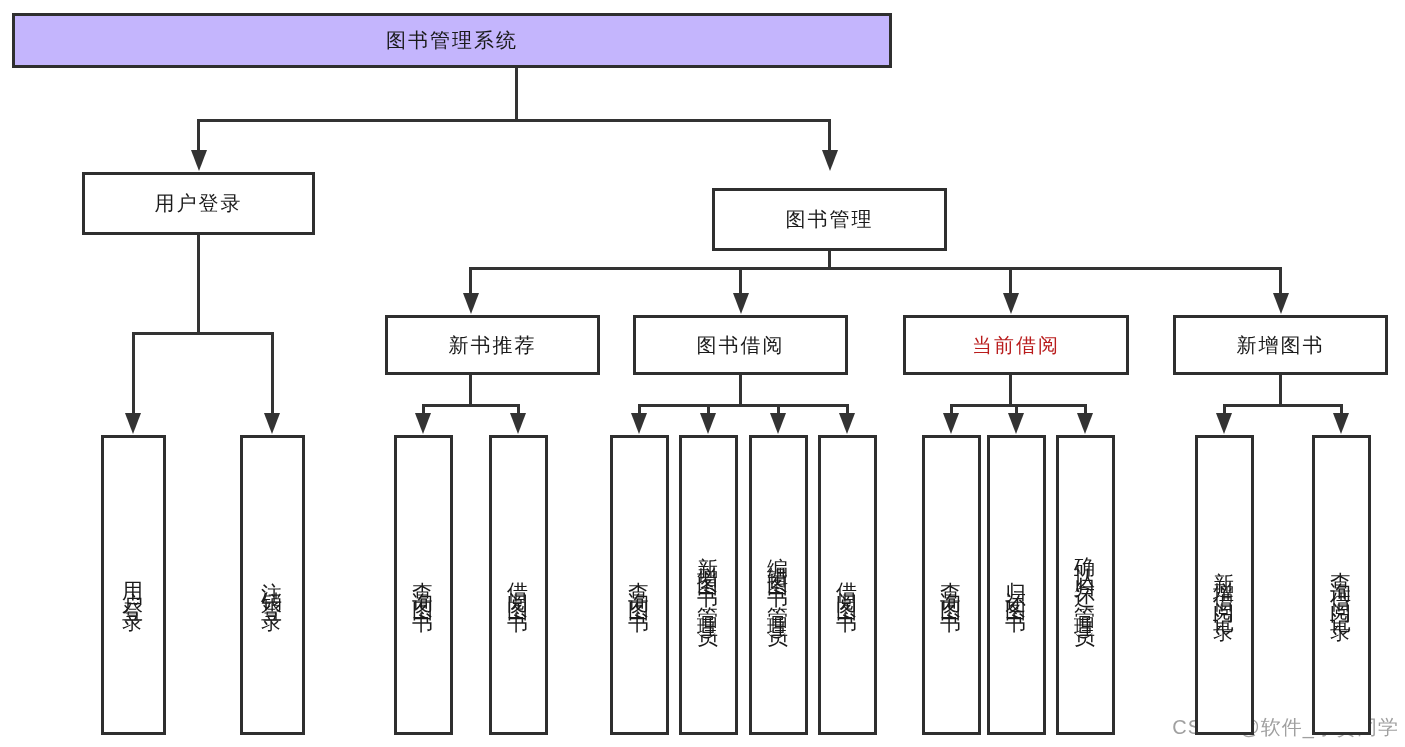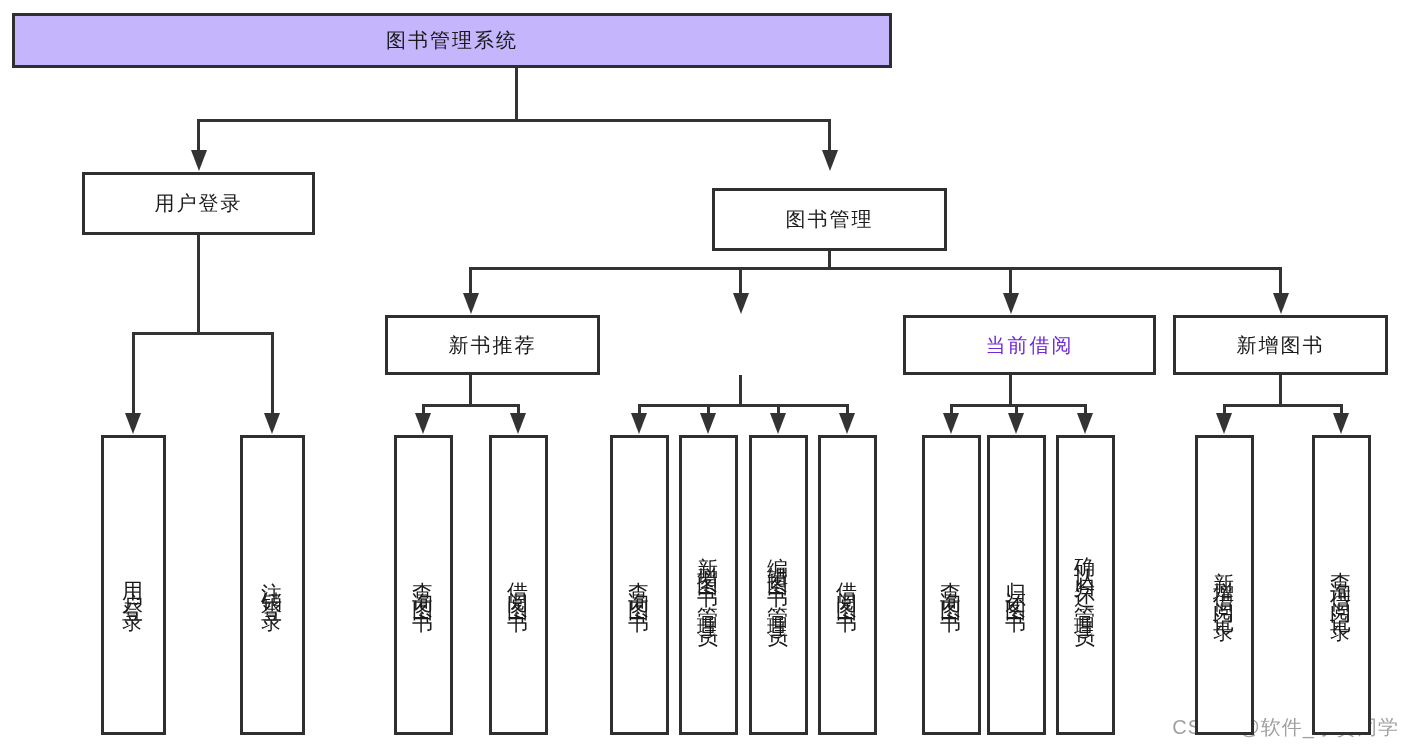--- a/index.html
+++ b/index.html
@@ -120,21 +120,24 @@
     </div>
     <div class="node h-label" style="left: 82px; top: 172px; width: 233px; height: 63px; border-color: rgb(47, 47, 47); background: rgb(255, 255, 255); color: rgb(26, 26, 26);">
       <span>用户登录</span>
     </div>
     <div class="node h-label" style="left: 712px; top: 172px; width: 235px; height: 63px; border-color: rgb(47, 47, 47); background: rgb(255, 255, 255); color: rgb(26, 26, 26); margin-top: 16px;">
       <span>图书管理</span>
     </div>
     <div class="node h-label" style="left: 363px; top: 315px; width: 215px; height: 60px; border-color: rgb(47, 47, 47); background: rgb(255, 255, 255); color: rgb(26, 26, 26); margin-left: 22px;">
       <span>新书推荐</span>
     </div>
-    <div class="node h-label" style="left: 903px; top: 315px; width: 253px; height: 60px; border-color: rgb(47, 47, 47); background: rgb(255, 255, 255); color: #6d28d9;">
+    <div class="node h-label" style="left: 633px; top: 315px; width: 215px; height: 60px; border-color: rgb(47, 47, 47); background: rgb(255, 255, 255); color: rgb(26, 26, 26);">
+      <span>图书借阅</span>
+    </div>
+    <div class="node h-label" style="left: 903px; top: 315px; width: 226px; height: 60px; border-color: rgb(47, 47, 47); background: rgb(255, 255, 255); color: #b91c1c;">
       <span>当前借阅</span>
     </div>
     <div class="node h-label" style="left: 1173px; top: 315px; width: 215px; height: 60px; border-color: rgb(47, 47, 47); background: rgb(255, 255, 255); color: rgb(26, 26, 26);">
       <span>新增图书</span>
     </div>
     <div class="node v-label" style="left: 100.5px; top: 435px; width: 65px; height: 300px; border-color: rgb(47, 47, 47); background: rgb(255, 255, 255); color: rgb(26, 26, 26);">
       <span class="v-text">用户登录</span>
     </div>
     <div class="node v-label" style="left: 239.5px; top: 435px; width: 65px; height: 300px; border-color: rgb(47, 47, 47); background: rgb(255, 255, 255); color: rgb(26, 26, 26);">
       <span class="v-text">注销登录</span>

